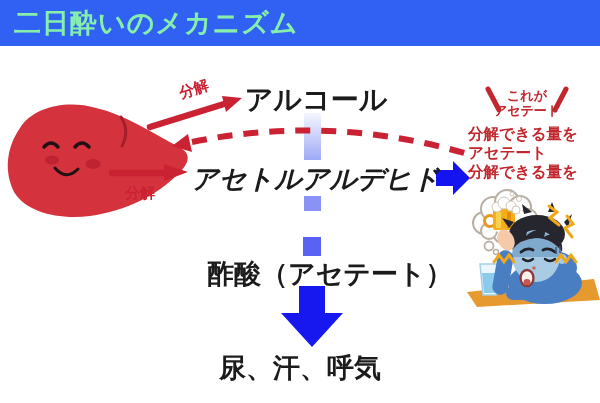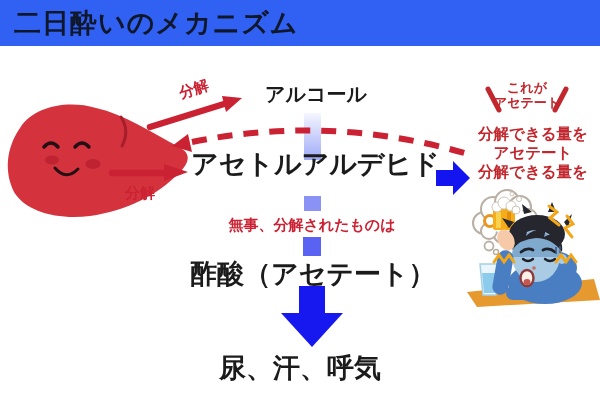--- a/index.html
+++ b/index.html
@@ -5,37 +5,37 @@
   html,body{margin:0;padding:0;background:#ffffff;}
   .stage{
     position:relative;width:600px;height:403px;overflow:hidden;background:#ffffff;
     font-family:"Liberation Sans","DejaVu Sans",sans-serif;
   }
   .hdr{
     position:absolute;left:0;top:0;width:600px;height:46px;background:#3161F3;
   }
   .hdr .t{
     position:absolute;left:14px;top:0;line-height:46px;
-    font-size:27px;font-weight:bold;color:#0f172a;letter-spacing:1px;white-space:nowrap;
+    font-size:27px;font-weight:bold;color:#86efac;letter-spacing:1px;white-space:nowrap;
   }
   .lay{position:absolute;left:0;top:0;z-index:1;}
   .txt{position:absolute;z-index:2;white-space:nowrap;}
   .big{font-size:27px;font-weight:900;color:#1b1b1b;text-align:center;}
   .redS{font-size:15px;font-weight:bold;color:#CB2233;text-align:center;}
-  .alcohol{left:216px;top:81px;width:200px;font-size:20px;}
-  .acetal{left:191px;top:146px;width:240px;}
-  .acetate{left:190px;top:256px;width:240px;}
+  .alcohol{left:216px;top:81px;width:200px;font-size:28px;}
+  .acetal{left:191px;top:161px;width:240px;font-style:italic;}
+  .acetate{left:207px;top:256px;width:240px;}
   .excrete{left:200px;top:350px;width:200px;}
   .safe{left:212px;top:216px;width:200px;}
   .bunkai-up{left:179px;top:80px;transform:rotate(-17deg);}
   .bunkai-low{left:125px;top:184px;}
-  .callout{left:490px;top:80px;width:74px;font-size:13px;font-weight:bold;
+  .callout{left:490px;top:88px;width:74px;font-size:13px;font-weight:bold;
     color:#C1272D;text-align:center;line-height:15px;}
   .overflow{left:468px;top:124px;width:130px;font-size:15.5px;font-weight:bold;
-    color:#C1272D;text-align:center;line-height:19px;}
+    color:#C1272D;text-align:left;line-height:19px;}
 </style>
 </head>
 <body>
 
 <div class="stage">
 
   <div class="hdr">
     <div class="t">二日酔いのメカニズム</div>
   </div>
 
@@ -155,21 +155,20 @@
         <path d="M 494 262 L 499 255 L 504 262 L 509 255 L 514 262"></path>
         <path d="M 549 206 L 557 212 L 550 218 L 559 225"></path>
         <path d="M 567 216 L 573 224 L 565 228 L 572 237"></path>
         <path d="M 556 262 L 561 255 L 566 262 L 571 255 L 576 262"></path>
       </g>
     </g>
   </svg>
 
   <div class="txt big alcohol">アルコール</div>
   <div class="txt big acetal">アセトルアルデヒド</div>
-  <div class="txt redS safe">無事、分解されたものは</div>
   <div class="txt big acetate">酢酸（アセテート）</div>
   <div class="txt big excrete">尿、汗、呼気</div>
 
   <div class="txt redS bunkai-up">分解</div>
   <div class="txt redS bunkai-low">分解</div>
 
   <div class="txt callout">
     <div>これが</div>
     <div>アセテート</div>
   </div>

